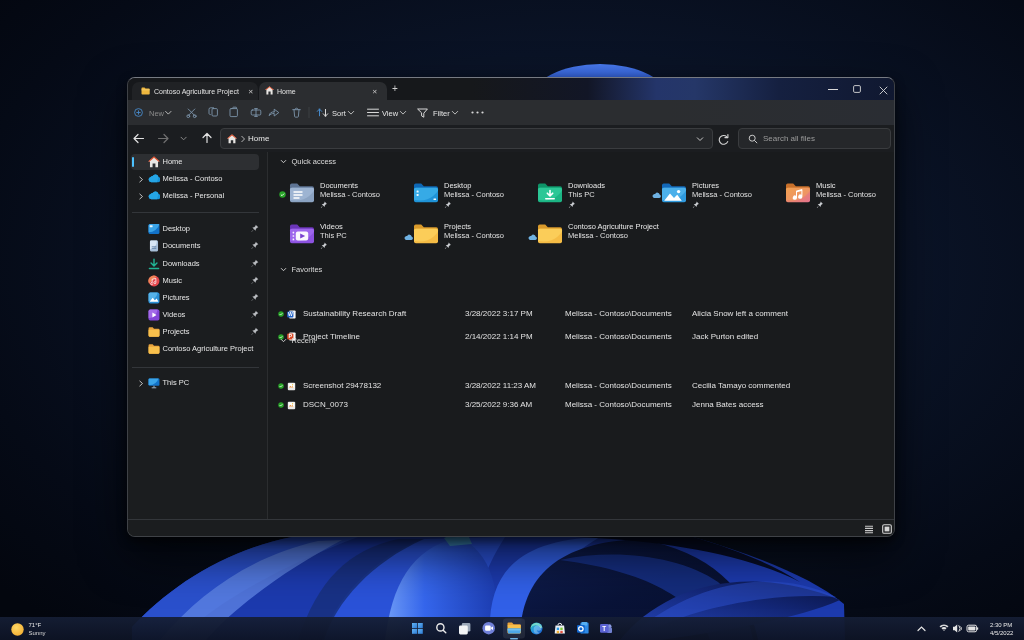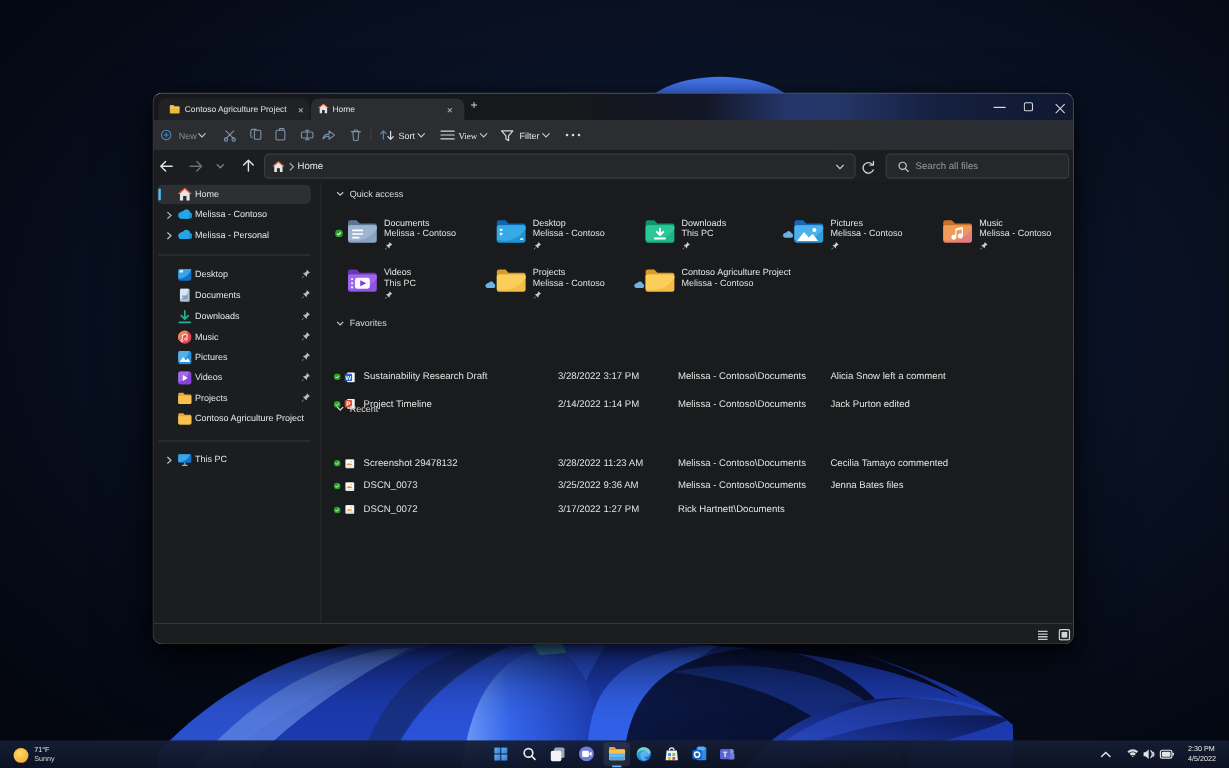--- a/index.html
+++ b/index.html
@@ -157,21 +157,21 @@
    </g>
    <g fill="none" stroke="#c9c9c9" stroke-width="0.9" stroke-linecap="round">
     <path d="M37.6 11.4 l2.7 2.7 2.7-2.7"></path>
     <path d="M220.3 11.4 l2.7 2.7 2.7-2.7"></path>
     <path d="M272.3 11.4 l2.7 2.7 2.7-2.7"></path>
     <path d="M324.3 11.4 l2.7 2.7 2.7-2.7"></path>
    </g>
   </svg>
   <div class="ab" style="left:21px;top:8.5px;font-size:7.5px;color:#8a8a8a;">New</div>
   <div class="ab" style="left:204px;top:8.5px;font-size:7.5px;color:#e6e6e6;">Sort</div>
-  <div class="ab" style="left:254px;top:8.5px;font-size:7.5px;color:#e6e6e6;font-family:Liberation Serif, serif;">View</div>
+  <div class="ab" style="left:254px;top:8.5px;font-size:7.5px;color:#e6e6e6;">View</div>
   <div class="ab" style="left:305px;top:8.5px;font-size:7.5px;color:#e6e6e6;">Filter</div>
  </div>
  <div id="addr">
   <svg class="ab" style="left:0;top:0" width="110" height="27" viewBox="0 0 110 27">
    <g fill="none" stroke-linecap="round" stroke-linejoin="round">
     <path d="M6.5 13.5 h9 M10 9.5 l-4 4 4 4" stroke="#e2e2e2" stroke-width="1.2"></path>
     <path d="M30.5 13.5 h9 M36 9.5 l4 4 -4 4" stroke="#6f6f6f" stroke-width="1.2"></path>
     <path d="M53 12.2 l2.6 2.6 2.6-2.6" stroke="#888" stroke-width="1"></path>
     <path d="M79 17.5 v-8.5 M75 12.5 l4-4 4 4" stroke="#e2e2e2" stroke-width="1.2"></path>
    </g>
@@ -539,36 +539,21 @@
           </svg>
     <svg class="ab" style="left:19px;top:2.5px" width="9" height="9" viewBox="0 0 9 9">
             <rect x="0.8" y="0.8" width="7.4" height="7.4" rx="1" fill="#e8e8e8"></rect>
             <rect x="1.6" y="1.6" width="5.8" height="4.2" fill="#fff"></rect>
             <path d="M1.8 5.6 l1.6-1.9 1.1 1.2 0.9-0.9 1.2 1.6 Z" fill="#e8913f"></path>
             <circle cx="5.6" cy="2.8" r="0.7" fill="#f2c94c"></circle>
           </svg>
     <div class="c1">DSCN_0073</div>
           <div class="c2">3/25/2022 9:36 AM</div>
           <div class="c3">Melissa - Contoso\Documents</div>
-          <div class="c4">Jenna Bates files</div>
-   </div>
-   <div class="lrow" style="left:0;top:265.5px;width:100%;">
-    <svg class="ab" style="left:10px;top:4px" width="6" height="6" viewBox="0 0 7 7">
-            <circle cx="3.5" cy="3.5" r="3.2" fill="#28a428"></circle>
-            <path d="M1.9 3.6 l1.1 1.1 2.1-2.1" fill="none" stroke="#fff" stroke-width="0.9"></path>
-          </svg>
-    <svg class="ab" style="left:19px;top:2.5px" width="9" height="9" viewBox="0 0 9 9">
-            <rect x="0.8" y="0.8" width="7.4" height="7.4" rx="1" fill="#e8e8e8"></rect>
-            <rect x="1.6" y="1.6" width="5.8" height="4.2" fill="#fff"></rect>
-            <path d="M1.8 5.6 l1.6-1.9 1.1 1.2 0.9-0.9 1.2 1.6 Z" fill="#e8913f"></path>
-            <circle cx="5.6" cy="2.8" r="0.7" fill="#f2c94c"></circle>
-          </svg>
-    <div class="c1">DSCN_0072</div>
-          <div class="c2">3/17/2022 1:27 PM</div>
-          <div class="c3">Rick Hartnett\Documents</div>
+          <div class="c4">Jenna Bates access</div>
    </div>
   </div>
  </div>
  <div id="statusbar">
   <svg class="ab" style="left:736px;top:4px" width="10" height="10" viewBox="0 0 10 10">
         <g stroke="#c9c9c9" stroke-width="1.1">
           <path d="M1 2.2 h8 M1 4.4 h8 M1 6.6 h8 M1 8.8 h8"></path>
         </g>
       </svg>
   <svg class="ab" style="left:754px;top:4px" width="10" height="10" viewBox="0 0 10 10">

